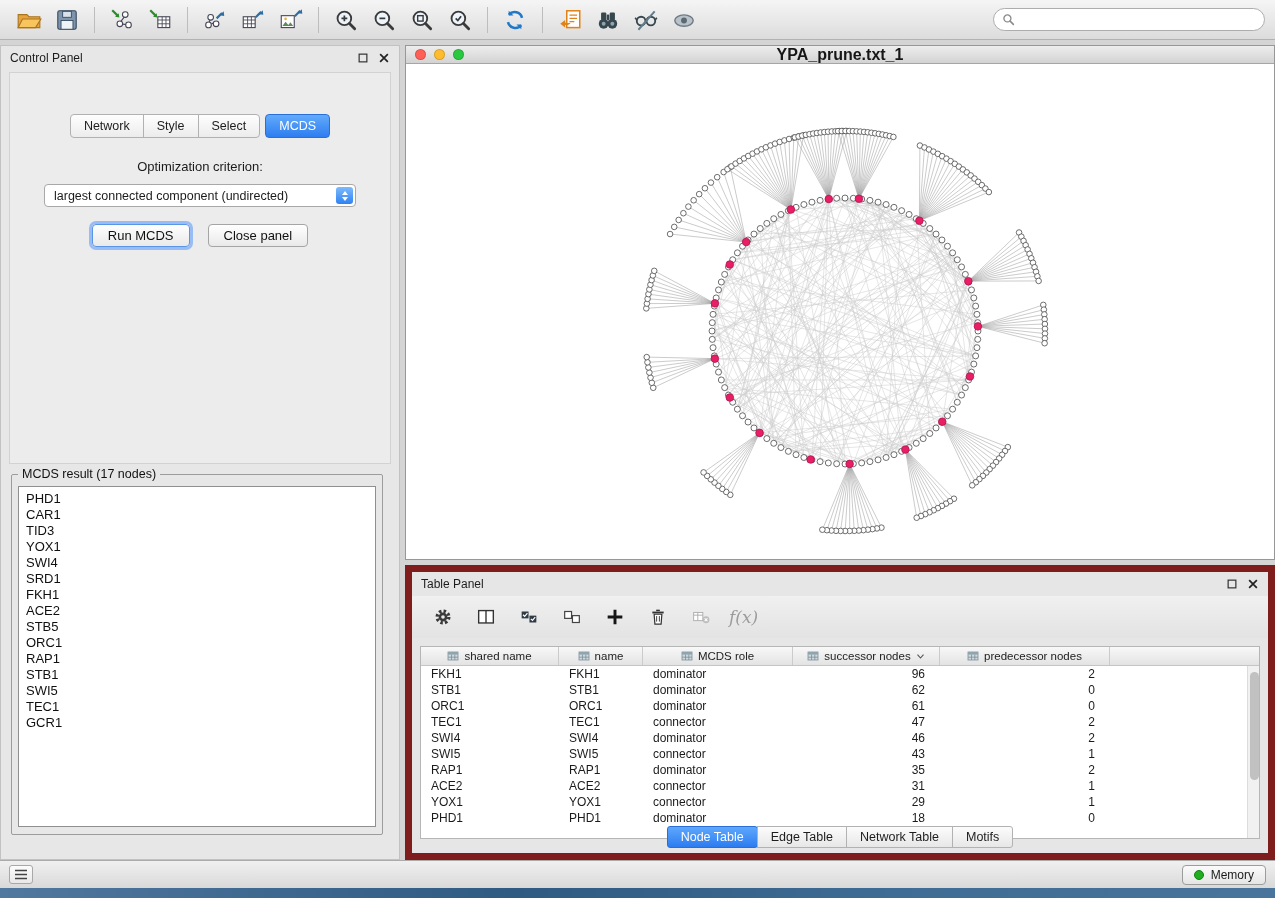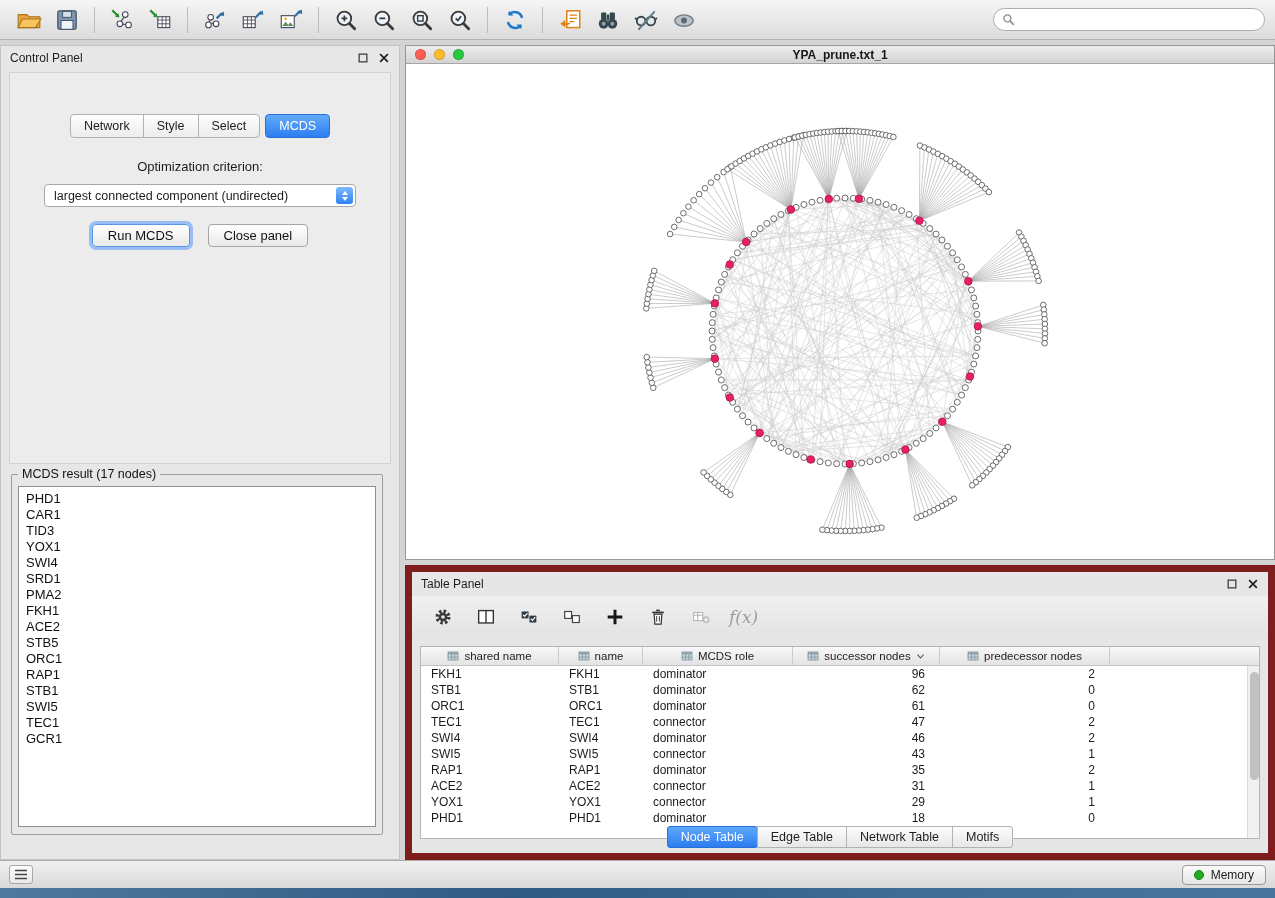--- a/index.html
+++ b/index.html
@@ -54,21 +54,21 @@
   #mcds-list { width:100%; height:100%; background:#fff; border:1px solid #8f8f8f;
     overflow:hidden; padding:4px 7px; font-size:13px; line-height:16px; color:#101010; }
 
   
   #network-panel { position:absolute; left:405px; top:45px; width:870px; height:515px;
     background:#fff; border:1px solid #979797; }
   #nw-titlebar { height:18px; background:linear-gradient(#ededed,#d3d3d3);
     border-bottom:1px solid #a6a6a6; display:flex; align-items:center; position:relative; }
   .lights { display:flex; gap:8px; padding-left:9px; z-index:2; }
   .light { width:11px; height:11px; border-radius:50%; border:1px solid rgba(0,0,0,.15); cursor:pointer; }
-  #nw-title { position:absolute; left:0; right:0; text-align:center; font-size:12px; font-weight:bold; color:#161616; }
+  #nw-title { position:absolute; left:0; right:0; text-align:center; font-size:16px; font-weight:bold; color:#161616; }
   #netsvg { display:block; background:#fff; }
 
   
   #table-panel { position:absolute; left:405px; top:565px; width:870px; height:295px;
     background:#e6e6e6; border:7px solid #7f1d1d; }
   #tp-toolbar { height:42px; display:flex; align-items:center; gap:13px; padding:0 16px;
     background:linear-gradient(#f0f0f0,#e3e3e3); }
   #tp-toolbar-icons { display:flex; align-items:center; gap:13px; }
   .fx { font-family:"DejaVu Serif","Liberation Serif",serif; font-style:italic;
     color:#9b9b9b; font-size:17px; cursor:pointer; }
@@ -284,21 +284,20 @@
   </div>
   <fieldset id="mcds-fieldset">
     <legend>MCDS result (17 nodes)</legend>
     <div id="mcds-list">
         <div>PHD1</div>
         <div>CAR1</div>
         <div>TID3</div>
         <div>YOX1</div>
         <div>SWI4</div>
         <div>SRD1</div>
-        <div>PMA2</div>
         <div>FKH1</div>
         <div>ACE2</div>
         <div>STB5</div>
         <div>ORC1</div>
         <div>RAP1</div>
         <div>STB1</div>
         <div>SWI5</div>
         <div>TEC1</div>
         <div>GCR1</div>
       </div>

